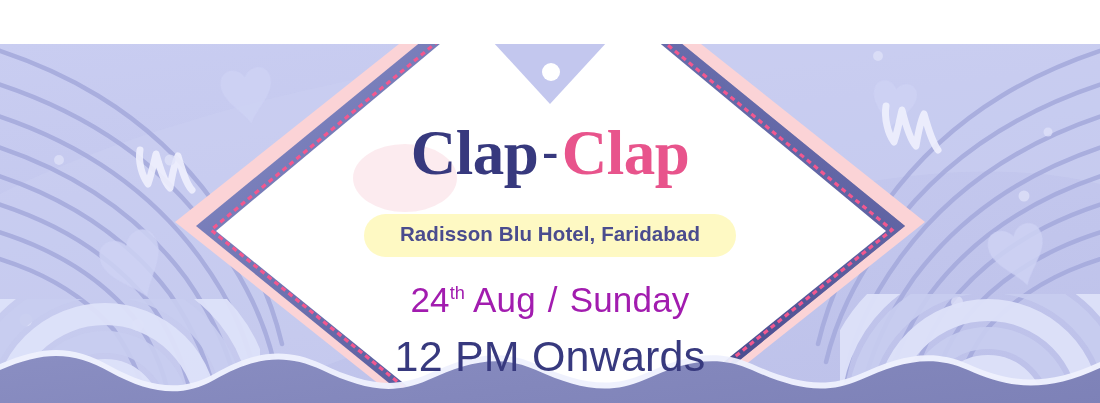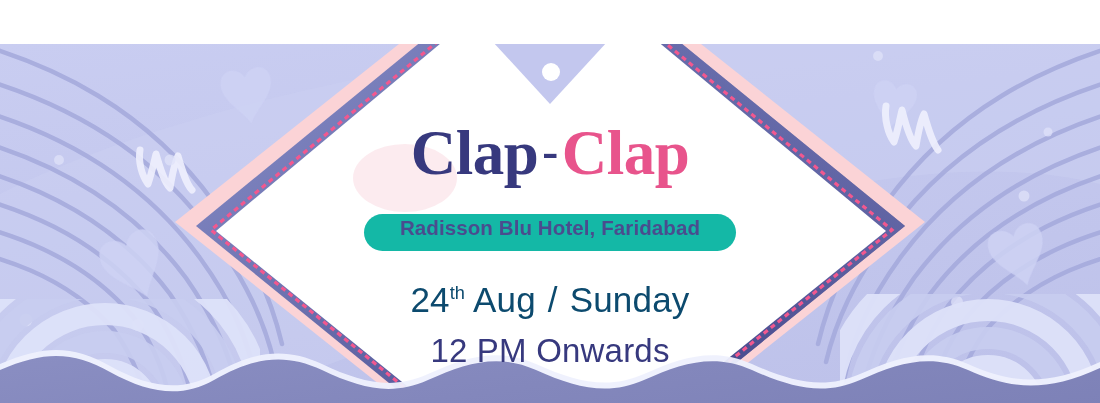--- a/index.html
+++ b/index.html
@@ -64,51 +64,51 @@
     top: -7px;
   }
   .title-pink { color: #e8548c; }
 
   
   #venue-pill-wrap {
     top: 170px;
   }
   #venue-pill {
     display: inline-block;
-    background: #14b8a6;
+    background: #fef9c3;
     color: #4a4c8e;
     font-size: 20.5px;
     font-weight: 700;
     letter-spacing: 0.1px;
-    padding: 2px 36px 11px 36px;
+    padding: 8px 36px 11px 36px;
     border-radius: 24px;
     white-space: nowrap;
   }
 
   
   #date-line {
     top: 236px;
-    color: #0c4a6e;
+    color: #a21caf;
     font-size: 35px;
     font-weight: 400;
     letter-spacing: 0.2px;
     white-space: nowrap;
   }
   #date-line sup {
     font-size: 0.52em;
     vertical-align: super;
     letter-spacing: 0;
   }
   .date-sep { padding: 0 2px; }
 
   
   #time-line {
     top: 288px;
     color: #37397e;
-    font-size: 33px;
+    font-size: 43px;
     font-weight: 400;
     letter-spacing: 0.2px;
     white-space: nowrap;
   }
 </style>
 </head>
 <body>
 
 <div id="banner">
 

